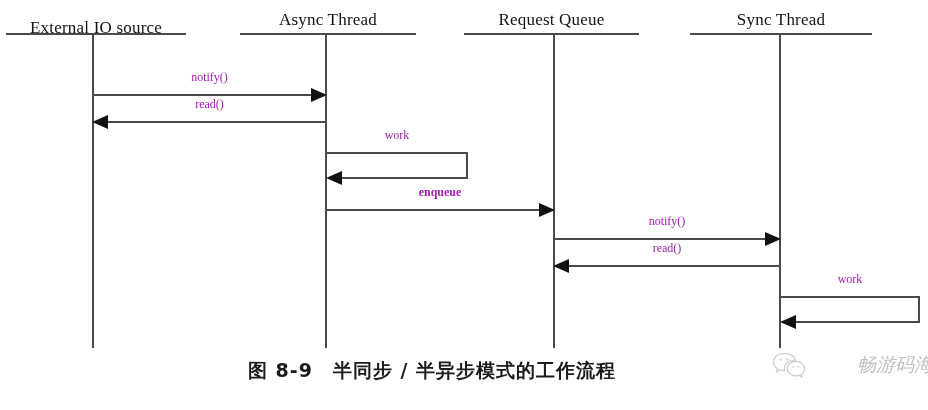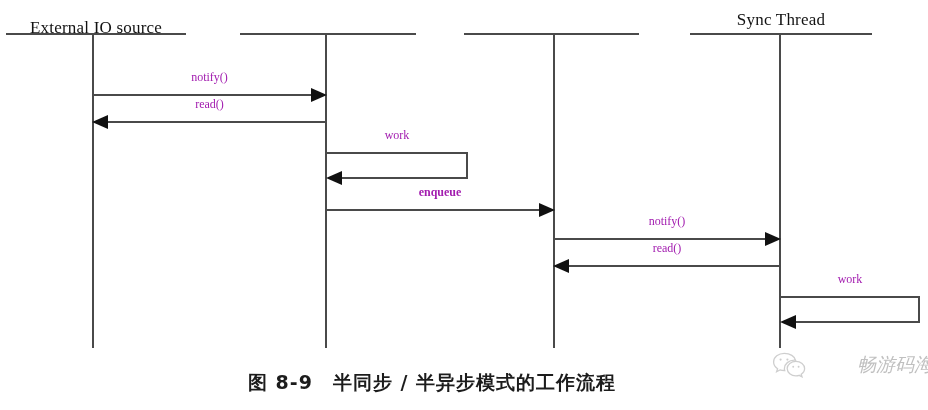--- a/index.html
+++ b/index.html
@@ -99,23 +99,29 @@
 <body>
 
 <div id="canvas">
 
   <div class="lifeline-head" style="left:6px; top:18px; width:180px;">
     <span>External IO source</span>
   </div>
   <div class="lifeline-underline" style="left:6px; top:33px; width:180px;"></div>
   <div class="lifeline-stem" style="left:92px; top:35px; height:313px;"></div>
 
+  <div class="lifeline-head" style="left:240px; top:10px; width:176px;">
+    <span>Async Thread</span>
+  </div>
   <div class="lifeline-underline" style="left:240px; top:33px; width:176px;"></div>
   <div class="lifeline-stem" style="left:325px; top:35px; height:313px;"></div>
 
+  <div class="lifeline-head" style="left:464px; top:10px; width:175px;">
+    <span>Request Queue</span>
+  </div>
   <div class="lifeline-underline" style="left:464px; top:33px; width:175px;"></div>
   <div class="lifeline-stem" style="left:553px; top:35px; height:313px;"></div>
 
   <div class="lifeline-head" style="left:690px; top:10px; width:182px;">
     <span>Sync Thread</span>
   </div>
   <div class="lifeline-underline" style="left:690px; top:33px; width:182px;"></div>
   <div class="lifeline-stem" style="left:779px; top:35px; height:313px;"></div>
 
   <div class="msg-label" style="left:93px; top:70px; width:233px;">
@@ -157,21 +163,21 @@
   <div class="arrowhead left" style="left:553px; top:259px;"></div>
 
   <div class="msg-label" style="left:780px; top:272px; width:140px;">
     <span>work</span>
   </div>
   <div class="arrow-line" style="left:780px; top:296px; width:140px;"></div>
   <div class="seg-v" style="left:918px; top:296px; height:26px;"></div>
   <div class="arrow-line" style="left:796px; top:321px; width:124px;"></div>
   <div class="arrowhead left" style="left:780px; top:315px;"></div>
 
-  <div class="caption" style="left:248px; top:370px;">
+  <div class="caption" style="left:248px; top:358px;">
     <span>图 8-9　半同步 / 半异步模式的工作流程</span>
   </div>
 
   <div class="watermark" style="left:772px; top:352px;">
     <span>
       <svg class="wechat-icon" width="34" height="26" viewBox="0 0 34 26" xmlns="http://www.w3.org/2000/svg">
         <path d="M12.4 1.3C6.4 1.3 1.6 5.2 1.6 10c0 2.7 1.6 5.1 4 6.7l-1 3 3.4-1.8c1.3.4 2.7.6 4.1.6h.6c-.2-.6-.3-1.3-.3-2 0-4.6 4.5-8.3 10-8.3.4 0 .8 0 1.2.1C22.8 4.4 18.1 1.3 12.4 1.3z" fill="none" stroke="#8d8d8d" stroke-width="1.3"></path>
         <circle cx="8.6" cy="7.6" r="1.1" fill="#8d8d8d"></circle>
         <circle cx="15.4" cy="7.6" r="1.1" fill="#8d8d8d"></circle>
         <path d="M32.6 16.6c0-4-3.9-7.2-8.7-7.2s-8.7 3.2-8.7 7.2 3.9 7.2 8.7 7.2c1.1 0 2.2-.2 3.2-.5l2.9 1.5-.8-2.5c2.1-1.3 3.4-3.4 3.4-5.7z" fill="none" stroke="#8d8d8d" stroke-width="1.3"></path>

